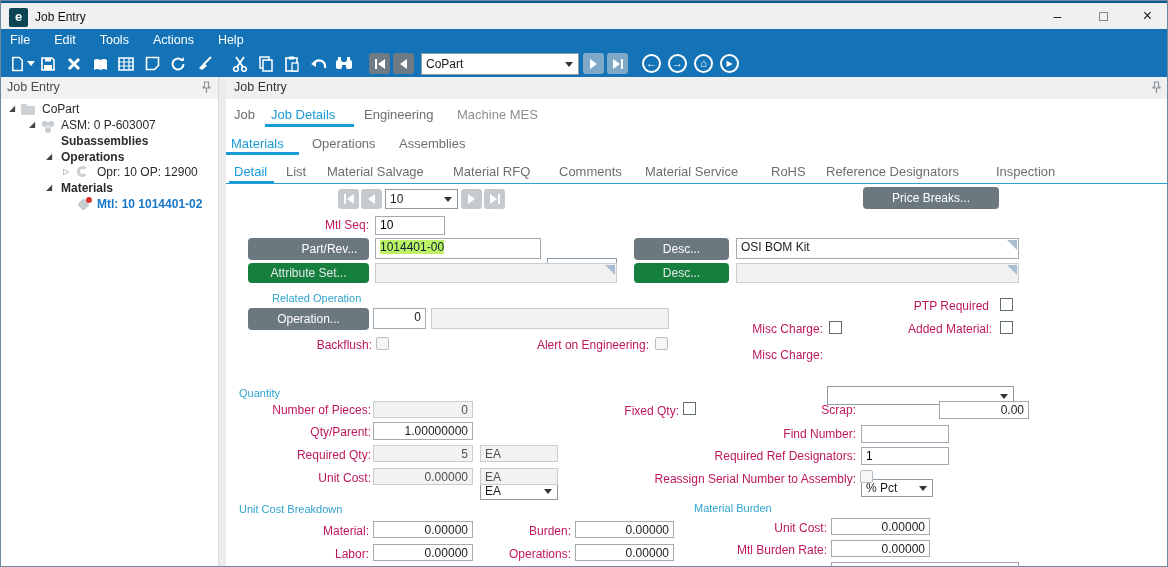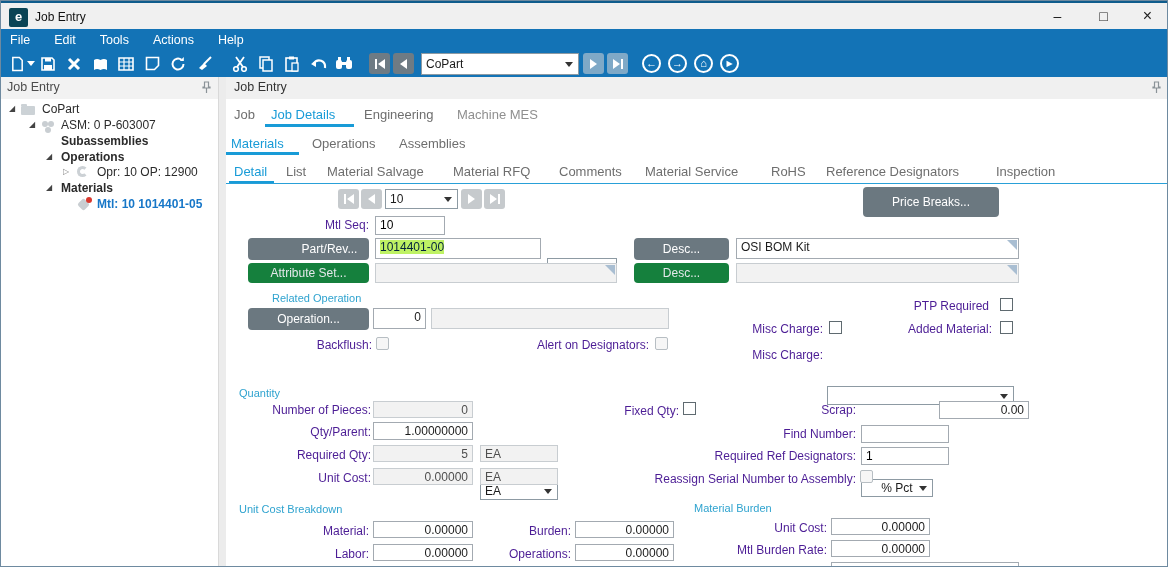--- a/index.html
+++ b/index.html
@@ -56,21 +56,21 @@
   .mtl-dot { position:absolute; width:6px; height:6px; background:#d8382e; border-radius:50%; top:0; }
 
   
   .tab { position:absolute; font-size:13px; color:#6e6e6e; white-space:nowrap; }
   .tab.active { color:#189bd7; }
   .tab.dim { color:#8f8f8f; }
   .underline { position:absolute; height:3px; background:#189bd7; }
   .thinline { position:absolute; height:1px; background:#29a0d8; }
 
   
-  .lbl { position:absolute; text-align:right; white-space:nowrap; font-size:12px; color:#4c1d95; }
+  .lbl { position:absolute; text-align:right; white-space:nowrap; font-size:12px; color:#be185d; }
   .fld { position:absolute; background:#fff; border:1px solid #a3aab1; font-size:12px; padding:1px 4px; overflow:hidden; white-space:nowrap; }
   .fld.num { text-align:right; }
   .fld.dis { background:#f2f2f2; border-color:#c8cdd1; color:#4f4f4f; }
   .fld input { border:none; outline:none; width:100%; font:inherit; background:transparent; padding:0; }
   .selhl { background:#bef264; color:#03233d; }
   .cornertri { position:absolute; right:1px; top:1px; width:0; height:0; border-top:10px solid #a9bed2; border-left:10px solid transparent; }
   .btn { position:absolute; background:#6b7880; color:#fff; border:none; border-radius:4px; font-size:12px;
          font-family:inherit; text-align:center; cursor:pointer; }
   .btn.dis { background:#15803d; color:#e4e8ea; cursor:default; }
   .cb { position:absolute; width:13px; height:13px; background:#fff; border:1px solid #5f6a70; }
@@ -235,21 +235,21 @@
     <span class="opr-ic" style="left:76px;"></span>
     <span class="abs" style="left:96px;">Opr: 10 OP: 12900</span>
   </div>
   <div class="tnode" style="left:0; top:180px; width:218px;">
     <span class="exp" style="left:45px;">◢</span>
     <span class="abs bold" style="left:60px;">Materials</span>
   </div>
   <div class="tnode" style="left:0; top:196px; width:218px;">
     <span class="mtl-ic" style="left:78px;"></span>
     <span class="mtl-dot" style="left:85px;"></span>
-    <span class="abs tsel" style="left:96px;">Mtl: 10 1014401-05</span>
+    <span class="abs tsel" style="left:96px;">Mtl: 10 1014401-02</span>
   </div>
 
   <div class="mainpanel-head">
     <span>Job Entry</span>
   </div>
   <svg class="pin" style="left:1150px; top:80px;" width="11" height="13" viewBox="0 0 11 13">
       <path d="M3.5 1h4v5h1.5v1H2v-1h1.5zM5.5 7v5" stroke="#8b9398" stroke-width="1.2" fill="none"></path>
     </svg>
 
   <div class="tab" style="left:233px; top:106px;">Job</div>
@@ -286,21 +286,21 @@
     <span>10</span>
     <span class="arr"></span>
   </div>
   <div class="dnav" style="left:460px; top:188px;">
       <i class="tri-r"></i>
     </div>
   <div class="dnav" style="left:483px; top:188px;">
       <i class="tri-r"></i>
       <i class="vbar"></i>
     </div>
-  <button class="btn" style="left:862px; top:186px; width:136px; height:30px;">Price Breaks...</button>
+  <button class="btn" style="left:862px; top:186px; width:136px; height:22px;">Price Breaks...</button>
 
   <div class="lbl" style="left:268px; top:217px; width:100px;">Mtl Seq:</div>
   <div class="fld" style="left:374px; top:215px; width:70px; height:19px;"><input value="10" style=""></div>
 
   <button class="btn" style="left:247px; top:237px; width:121px; height:22px;padding-left:42px;">Part/Rev...</button>
   <div class="fld" style="left:374px; top:237px; width:166px; height:21px;"><span class="selhl">1014401-00</span></div>
   <div class="combo abs" style="left:546px; top:237px; width:70px; height:21px;">
     <span>A</span>
     <span class="arr"></span>
   </div>
@@ -329,21 +329,21 @@
   <div class="lbl" style="left:858px; top:298px; width:130px;text-align:right;">PTP Required</div>
   <div class="cb" style="left:999px; top:297px;"></div>
 
   <div class="lbl" style="left:702px; top:321px; width:120px;">Misc Charge:</div>
   <div class="cb" style="left:828px; top:320px;"></div>
   <div class="lbl" style="left:861px; top:321px; width:130px;">Added Material:</div>
   <div class="cb" style="left:999px; top:320px;"></div>
 
   <div class="lbl" style="left:271px; top:337px; width:100px;">Backflush:</div>
   <div class="cb dis" style="left:375px; top:336px;"></div>
-  <div class="lbl" style="left:508px; top:337px; width:140px;">Alert on Designators:</div>
+  <div class="lbl" style="left:508px; top:337px; width:140px;">Alert on Engineering:</div>
   <div class="cb dis" style="left:654px; top:336px;"></div>
 
   <div class="lbl" style="left:702px; top:347px; width:120px;">Misc Charge:</div>
   <div class="combo abs" style="left:826px; top:344px; width:187px; height:19px;">
     <span></span>
     <span class="arr"></span>
   </div>
 
   <div class="grouplbl" style="left:238px; top:386px;">Quantity</div>
 
@@ -362,21 +362,21 @@
   <div class="fld dis" style="left:479px; top:444px; width:78px; height:17px;"><span>EA</span></div>
 
   <div class="lbl" style="left:250px; top:470px; width:120px;">Unit Cost:</div>
   <div class="fld dis num" style="left:372px; top:467px; width:100px; height:17px;"><span>0.00000</span></div>
   <div class="fld dis" style="left:479px; top:467px; width:78px; height:17px;"><span>EA</span></div>
 
   <div class="lbl" style="left:598px; top:403px; width:80px;">Fixed Qty:</div>
   <div class="cb" style="left:682px; top:401px;"></div>
 
   <div class="lbl" style="left:775px; top:402px; width:80px;">Scrap:</div>
-  <div class="combo abs" style="left:860px; top:400px; width:72px; height:18px;justify-content:center;">
+  <div class="combo abs" style="left:860px; top:400px; width:72px; height:18px;">
     <span>% Pct</span>
     <span class="arr"></span>
   </div>
   <div class="fld num" style="left:938px; top:400px; width:90px; height:18px;"><span>0.00</span></div>
 
   <div class="lbl" style="left:735px; top:426px; width:120px;">Find Number:</div>
   <div class="fld" style="left:860px; top:424px; width:88px; height:18px;"><input value="" style=""></div>
 
   <div class="lbl" style="left:685px; top:448px; width:170px;">Required Ref Designators:</div>
   <div class="fld" style="left:860px; top:446px; width:88px; height:18px;"><input value="1" style=""></div>

